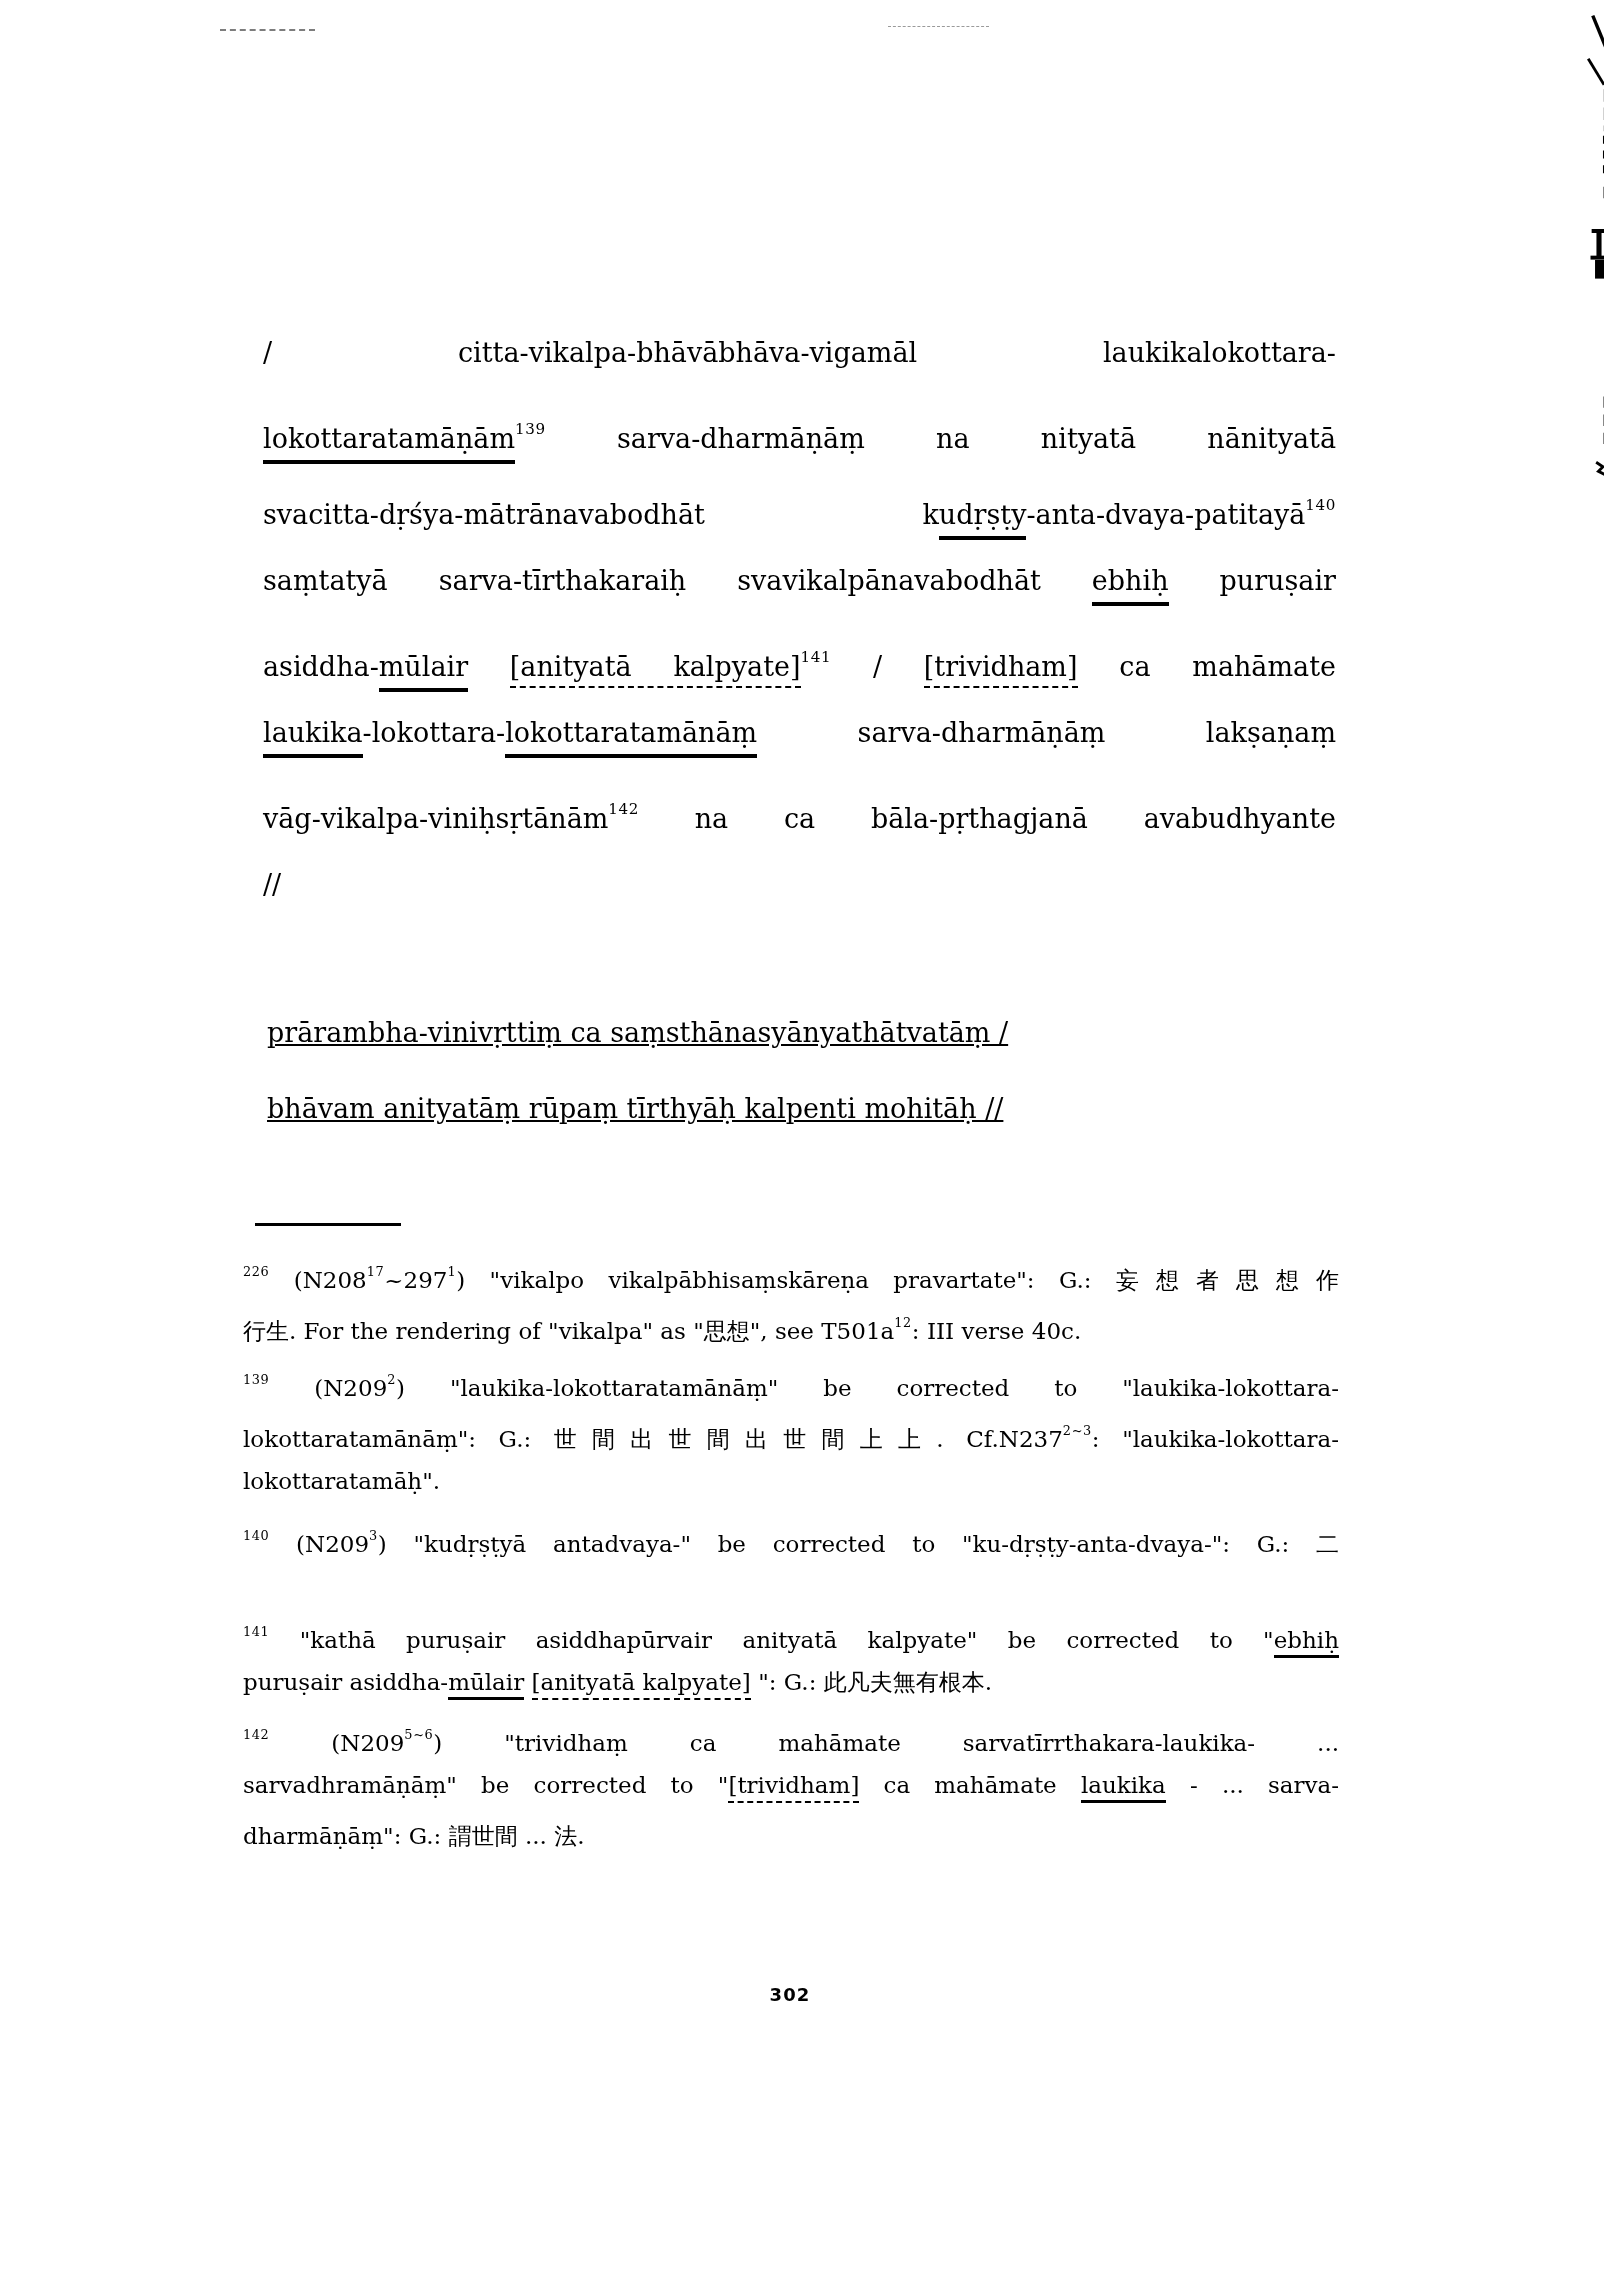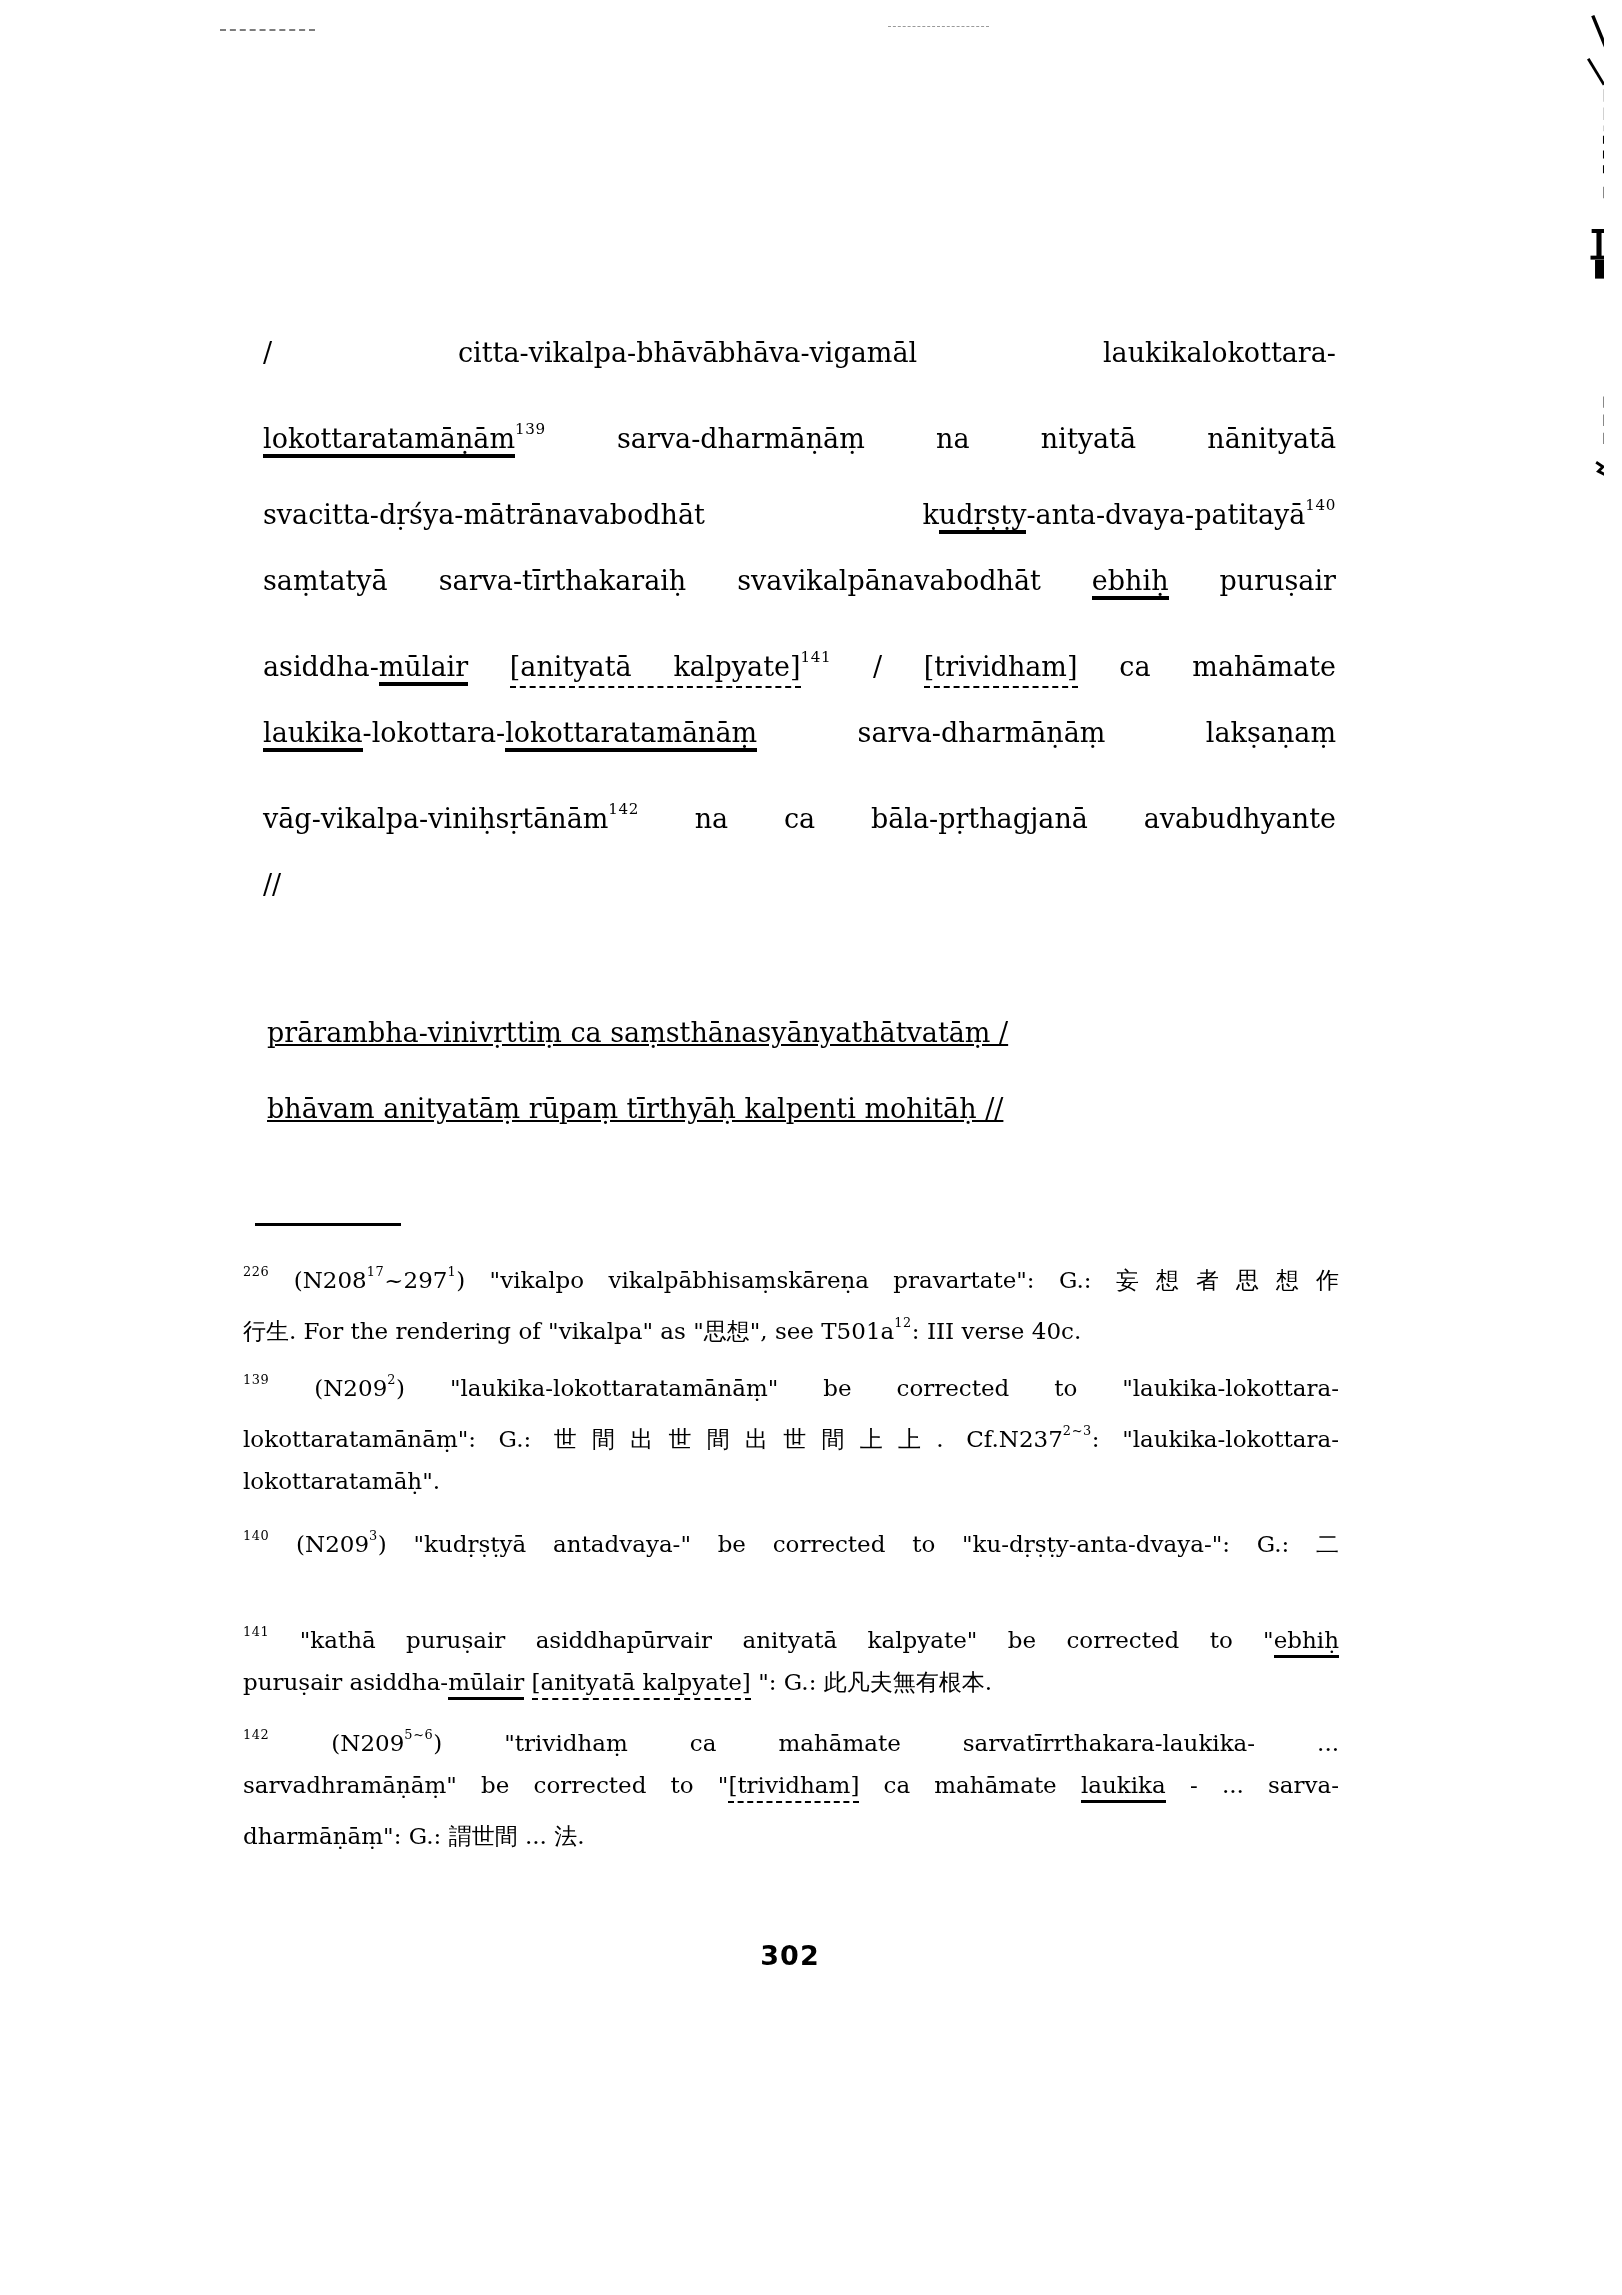--- a/index.html
+++ b/index.html
@@ -73,35 +73,35 @@
   
   .line.justify {
     text-align: justify;
     text-align-last: justify;
   }
   .sup {
     font-size: 0.56em;
     vertical-align: 0.92em;
     letter-spacing: 0.6px;
   }
-  .u  { border-bottom: 4.5px solid #000; padding-bottom: 0; }
+  .u  { border-bottom: 4.5px solid #000; padding-bottom: 6px; }
   .dashu { border-bottom: 2.8px dashed #000; padding-bottom: 4px; }
   .footnote .u { border-bottom: 3.4px solid #000; padding-bottom: 2.3px; }
   .footnote .dashu { border-bottom: 2.3px dashed #000; padding-bottom: 2.8px; }
 
   
   .page-number {
     position: absolute;
     left: 753px;
-    top: 1940px;
+    top: 1984px;
     width: 74px;
     text-align: center;
     font-family: "DejaVu Sans", "Liberation Sans", sans-serif;
     font-weight: 600;
-    font-size: 27px;
+    font-size: 18px;
     letter-spacing: 1.1px;
   }
 
   
   .artifact-dash-left {
     position: absolute;
     left: 220px;
     top: 29.4px;
     width: 95px;
     height: 0;

